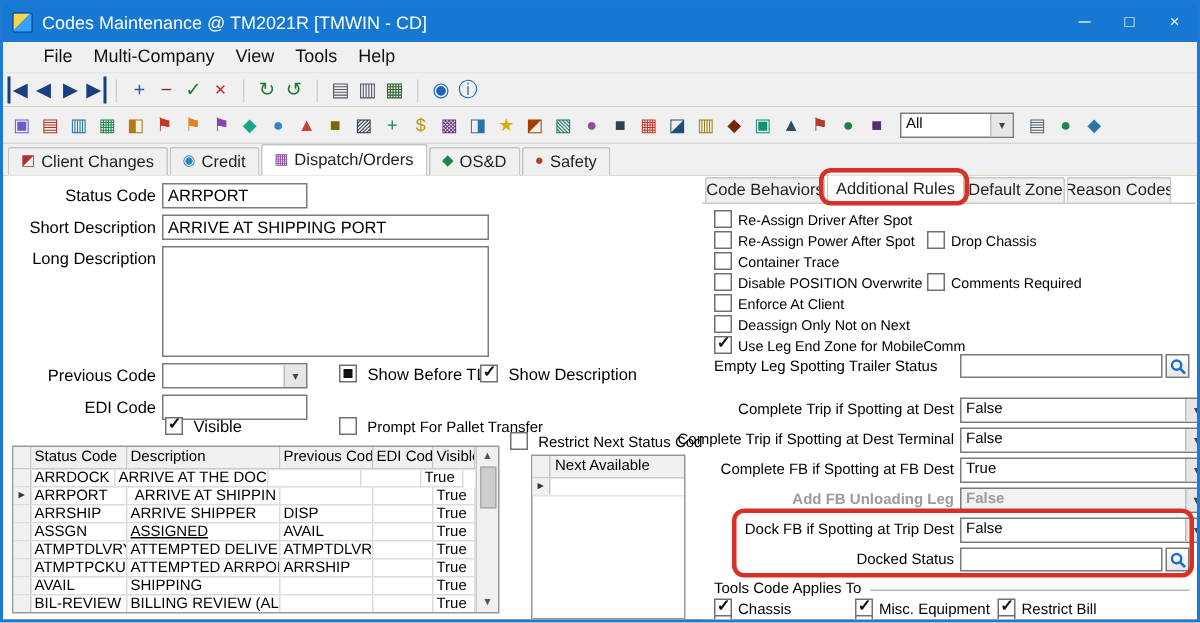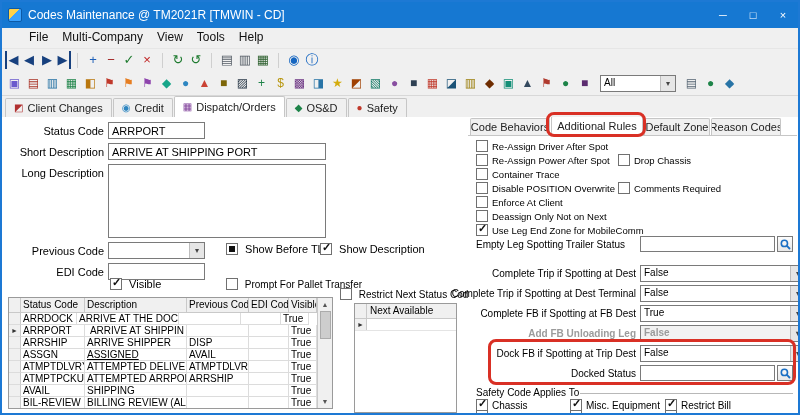--- a/index.html
+++ b/index.html
@@ -359,21 +359,21 @@
           <span class="ellabel">Empty Leg Spotting Trailer Status</span>
           <input class="dinput" value="" style="">
           <span class="lookupbtn">
             <svg width="11" height="11" viewBox="0 0 11 11">
                 <circle cx="4.4" cy="4.4" r="3.1" fill="none" stroke="#1a6fc4" stroke-width="1.6"></circle>
                 <line x1="6.9" y1="6.9" x2="10" y2="10" stroke="#1a6fc4" stroke-width="1.8"></line>
               </svg>
           </span>
         </div>
 
-        <div class="apl">Safety Code Applies To</div>
+        <div class="apl">Tools Code Applies To</div>
         <div class="apline"></div>
         <div class="rapplies" id="rapplies">
             <span class="cbwrap" style="left: 8px; top: 0px;"><span class="cb checked"></span><span class="cbl">Chassis</span></span>
             <span class="cbwrap" style="left: 102px; top: 0px;"><span class="cb checked"></span><span class="cbl">Misc. Equipment</span></span>
             <span class="cbwrap" style="left: 197px; top: 0px;"><span class="cb checked"></span><span class="cbl">Restrict Bill</span></span>
           </div>
         <div class="rpartial" id="rpartial">
             <span class="cbwrap" style="left: 8px; top: 0px;"><span class="cb"></span></span>
             <span class="cbwrap" style="left: 102px; top: 0px;"><span class="cb"></span></span>
             <span class="cbwrap" style="left: 197px; top: 0px;"><span class="cb"></span></span>

